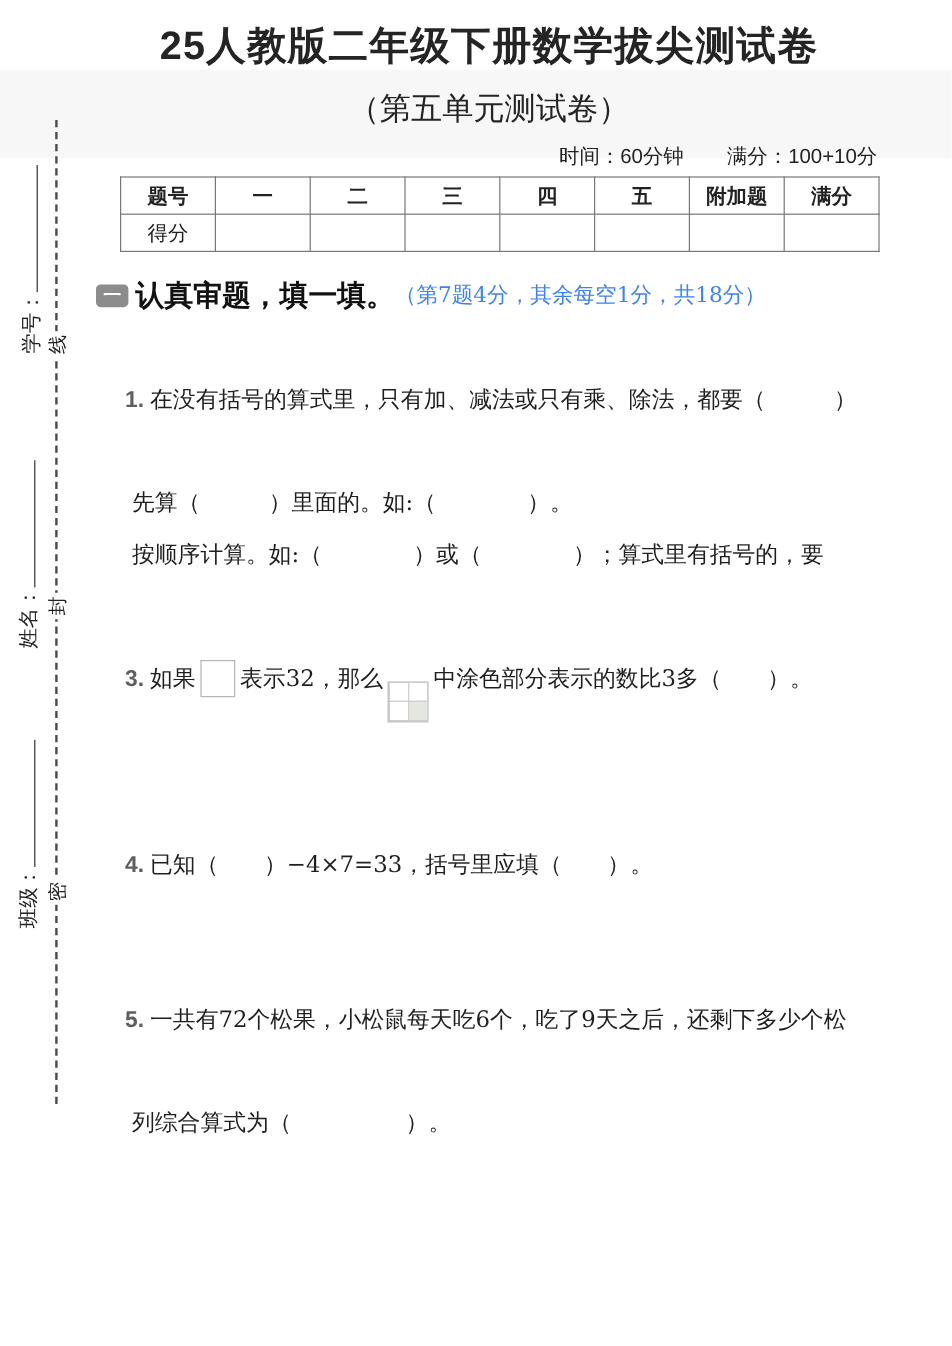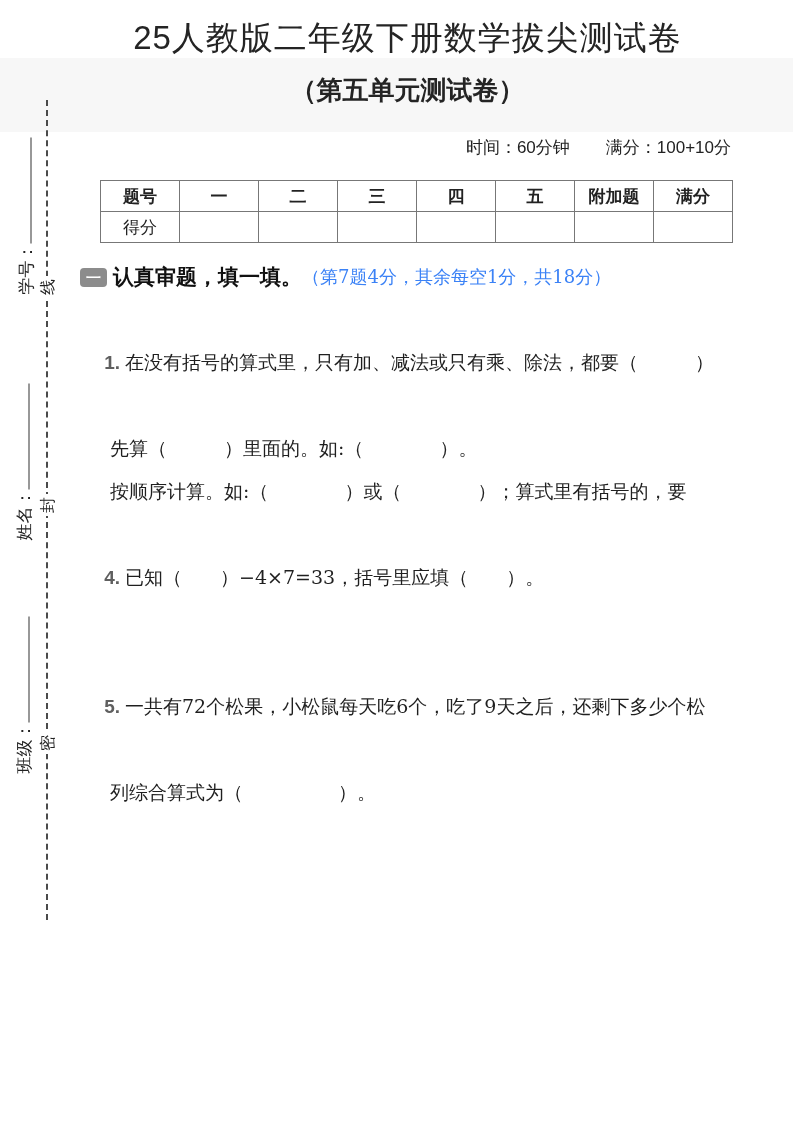--- a/index.html
+++ b/index.html
@@ -3,40 +3,40 @@
 <meta charset="utf-8">
 <style>
   html,body{margin:0;padding:0;}
   body{
     width:793px;height:1122px;position:relative;background:#ffffff;
     font-family:"DejaVu Serif", serif;color:#1f1f1f;overflow:hidden;
   }
   .subtitle-band{position:absolute;left:0;top:58px;width:793px;height:74px;background:#f7f7f7;}
   .main{position:absolute;left:80px;top:16px;width:655px;z-index:2;}
 
-  .title{font-family:"Liberation Sans",sans-serif;font-weight:normal;font-size:33px;
+  .title{font-family:"Liberation Sans",sans-serif;font-weight:bold;font-size:33px;
     text-align:center;margin:0;letter-spacing:1px;color:#242424;}
-  .subtitle{font-family:"Liberation Sans",sans-serif;font-weight:bold;font-size:26px;
+  .subtitle{font-family:"Liberation Sans",sans-serif;font-weight:normal;font-size:26px;
     text-align:center;margin-top:12px;color:#242424;}
 
   .info-line{text-align:right;font-family:"Liberation Sans",sans-serif;font-size:17px;
-    margin-top:28px;padding-right:4px;color:#222;}
+    margin-top:11px;padding-right:4px;color:#222;}
   .info-gap{display:inline-block;width:36px;}
 
-  table.score{border-collapse:collapse;margin-top:21px;margin-left:20px;width:633px;table-layout:fixed;}
+  table.score{border-collapse:collapse;margin-top:5px;margin-left:20px;width:633px;table-layout:fixed;}
   table.score td{border:1px solid #777;height:28px;text-align:center;
     font-family:"Liberation Sans",sans-serif;font-size:17px;color:#222;}
   table.score tr.hdr td{font-weight:bold;}
   table.score td.rowlab{font-weight:normal;}
 
   .section-head{margin-top:20px;display:flex;align-items:center;}
   .sec-icon{flex:0 0 auto;width:27px;height:19px;background:#8c8c8c;border-radius:4px;
     color:#fff;font-size:15px;line-height:19px;text-align:center;font-weight:bold;
     margin-right:6px;font-family:"Liberation Sans",sans-serif;}
-  .sec-title{font-weight:bold;font-size:21px;color:#111;}
+  .sec-title{font-weight:bold;font-size:24px;color:#111;}
   .sec-note{font-size:18px;color:#3b82f6;}
 
   .q{font-size:19px;line-height:43px;white-space:pre-wrap;}
   .qno{font-family:"Liberation Sans",sans-serif;font-weight:bold;color:#5f5f5f;
     font-size:19px;margin-right:5px;}
   .cont{padding-left:30px;}
 
   .blank-sq{display:inline-block;width:27px;height:29px;border:1px solid #b5b5b5;
     vertical-align:-9px;margin:0 4px;background:#fff;}
   .grid2{display:inline-grid;grid-template-columns:1fr 1fr;width:32px;height:32px;
@@ -112,20 +112,23 @@
     <span class="sec-note">（第7题4分，其余每空1分，共18分）</span>
   </div>
 
   <div class="q" style="margin-top:7px;">
     <span class="qno">1.</span><span>在没有括号的算式里，只有加、减法或只有乘、除法，都要（　　　）</span>
   </div>
   <div class="q cont">先算（　　　）里面的。如:（　　　　）。</div>
   <div class="q cont">按顺序计算。如:（　　　　）或（　　　　）；算式里有括号的，要</div>
 
 
+  <div class="q" style="line-height:55px;">
+    <span class="qno">3.</span><span>如果</span><span class="blank-sq"></span><span>表示32，那么</span><span class="grid2"><i></i><i></i><i></i><i class="shade"></i></span><span>中涂色部分表示的数比3多（　　）。</span>
+  </div>
 
   <div class="q">
     <span class="qno">4.</span><span>已知（　　）−4×7=33，括号里应填（　　）。</span>
   </div>
 
   <div class="q">
     <span class="qno">5.</span><span>一共有72个松果，小松鼠每天吃6个，吃了9天之后，还剩下多少个松</span>
   </div>
   <div class="q cont">列综合算式为（　　　　　）。</div>
 

